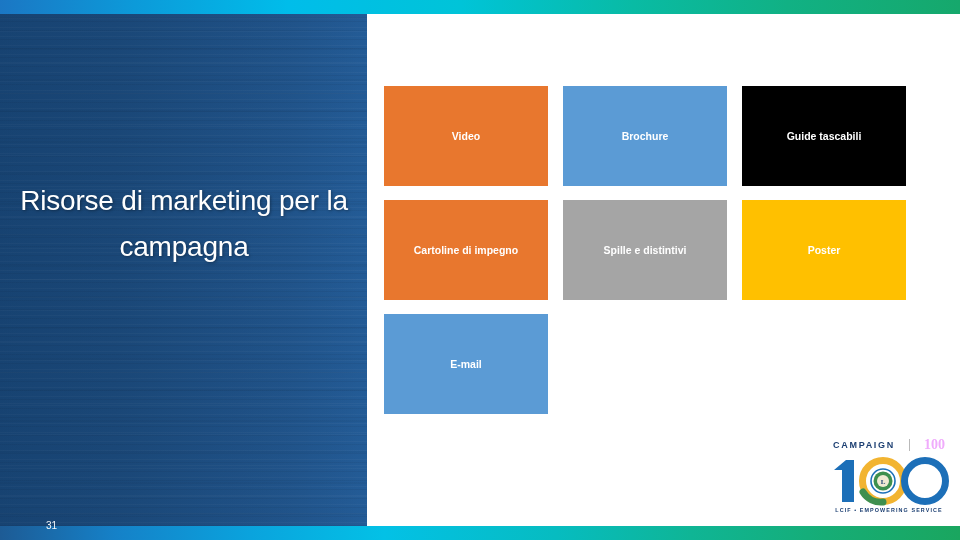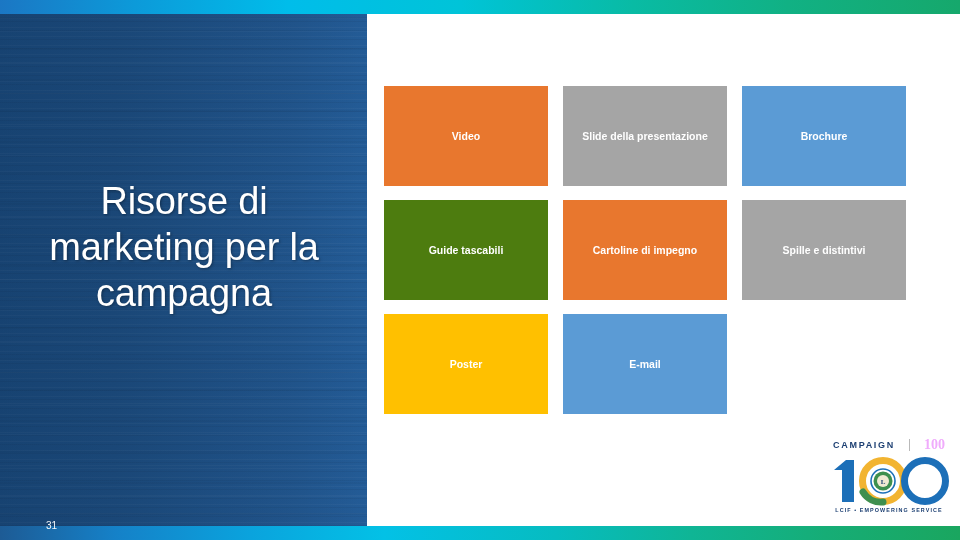--- a/index.html
+++ b/index.html
@@ -121,21 +121,21 @@
   }
 
   
   .title {
     position: absolute;
     left: 18px;
     top: 178px;
     width: 332px;
     text-align: center;
     color: #ffffff;
-    font-size: 38px;
+    font-size: 28px;
     line-height: 46px;
     font-weight: 400;
     letter-spacing: -0.2px;
     text-shadow: 1px 1px 3px rgba(0,0,0,0.35);
     font-family: "Liberation Sans", sans-serif;
   }
 
   
   .grid {
     position: absolute;
@@ -237,27 +237,24 @@
 
   <div class="top-strip"></div>
   <div class="bottom-strip"></div>
 
   <div class="title">Risorse di marketing per la campagna</div>
 
   <div class="grid">
     <div class="tile" style="background-color: rgb(232, 119, 46);">
         <span>Video</span>
       </div>
-    <div class="tile" style="background-color: rgb(165, 165, 165);">
-        <span>Slide della presentazione</span>
-      </div>
     <div class="tile" style="background-color: rgb(91, 155, 213);">
         <span>Brochure</span>
       </div>
-    <div class="tile" style="background-color: #4d7c0f; text-align: center;">
+    <div class="tile" style="background-color: #000000; text-align: center;">
         <span>Guide tascabili</span>
       </div>
     <div class="tile" style="background-color: rgb(232, 119, 46);">
         <span>Cartoline di impegno</span>
       </div>
     <div class="tile" style="background-color: rgb(165, 165, 165);">
         <span>Spille e distintivi</span>
       </div>
     <div class="tile" style="background-color: rgb(255, 192, 0);">
         <span>Poster</span>

